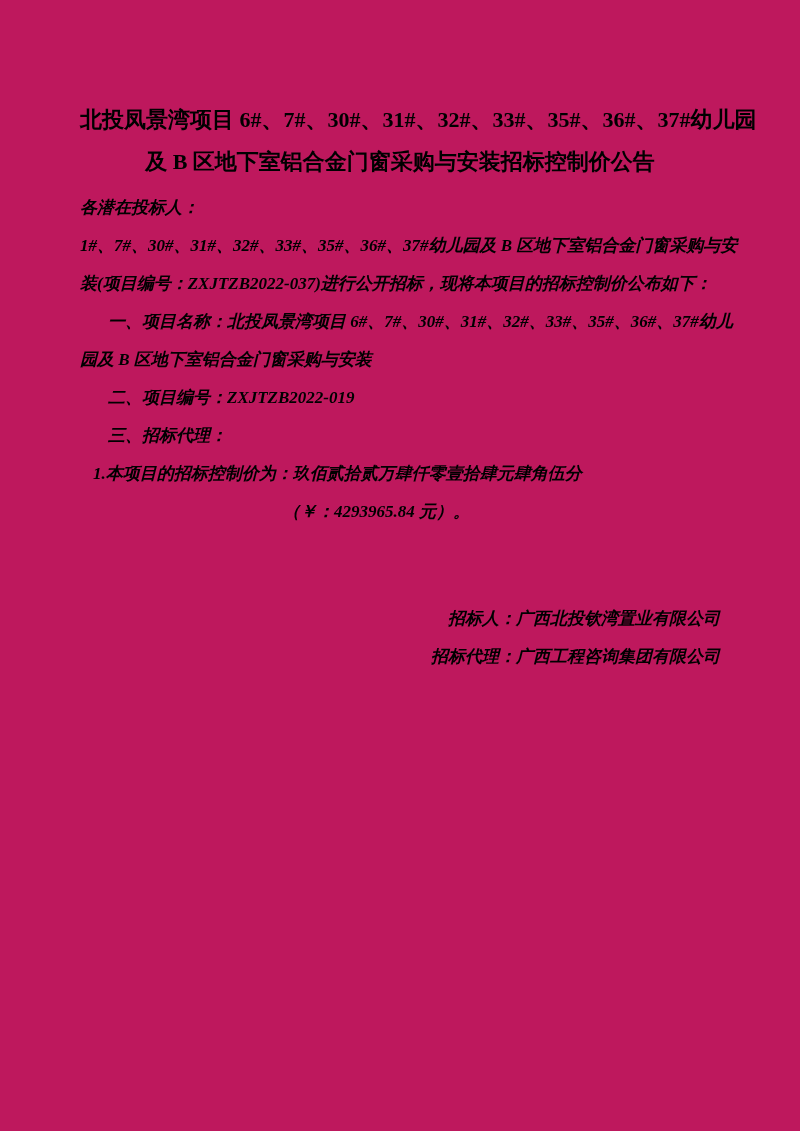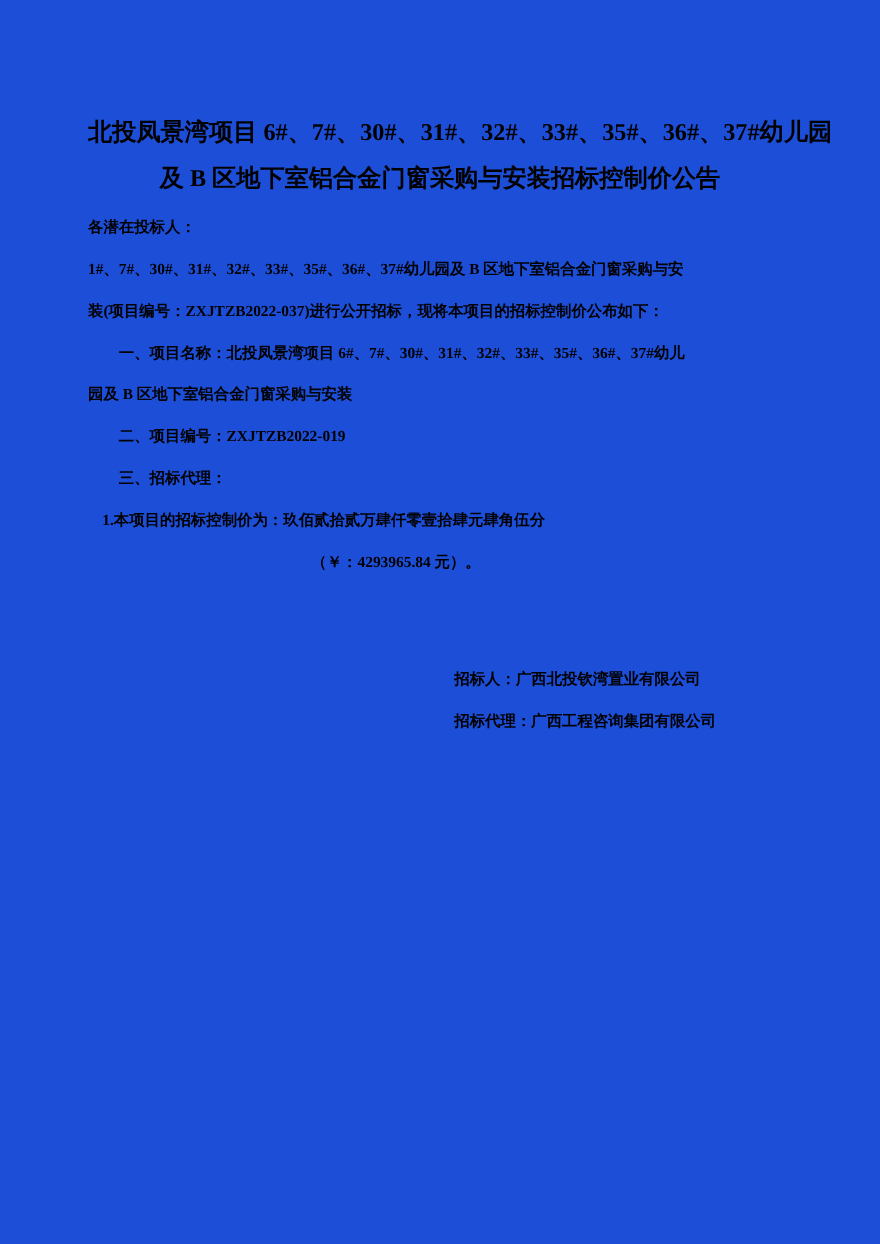--- a/index.html
+++ b/index.html
@@ -4,52 +4,53 @@
 <style>
   html, body {
     margin: 0;
     padding: 0;
     background: #ffffff;
   }
   .page {
     position: relative;
     width: 800px;
     height: 1131px;
-    background: #1d4ed8;
+    background: #be185d;
     overflow: hidden;
   }
   .content {
     box-sizing: border-box;
     width: 800px;
     padding: 99px 80px 0 80px;
     font-family: "Liberation Serif", "DejaVu Serif", serif;
     font-weight: bold;
     color: #000000;
   }
   .title-line {
     font-size: 22px;
     line-height: 42px;
     text-align: center;
     white-space: nowrap;
     font-weight: bold;
   }
   .line {
     margin: 0;
-    font-size: 14px;
+    font-size: 17px;
     line-height: 38px;
     white-space: nowrap;
     font-weight: bold;
+    font-style: italic;
   }
   .salutation   { margin-top: 6px; }
   .first-indent { margin-top: 2px; }
   .ind-33 { padding-left: 33px; }
   .ind-28 { padding-left: 28px; }
   .ind-13 { padding-left: 13px; }
   .amount { padding-left: 203px; }
-  .signature { margin-top: 69px; }
+  .signature { margin-top: 69px; text-align: right; }
   .sig-line  { padding-left: 333px; }
   .date-line { padding-left: 388px; }
 </style>
 </head>
 <body>
 
 <div class="page">
   <div class="content">
 
     <div class="title">

